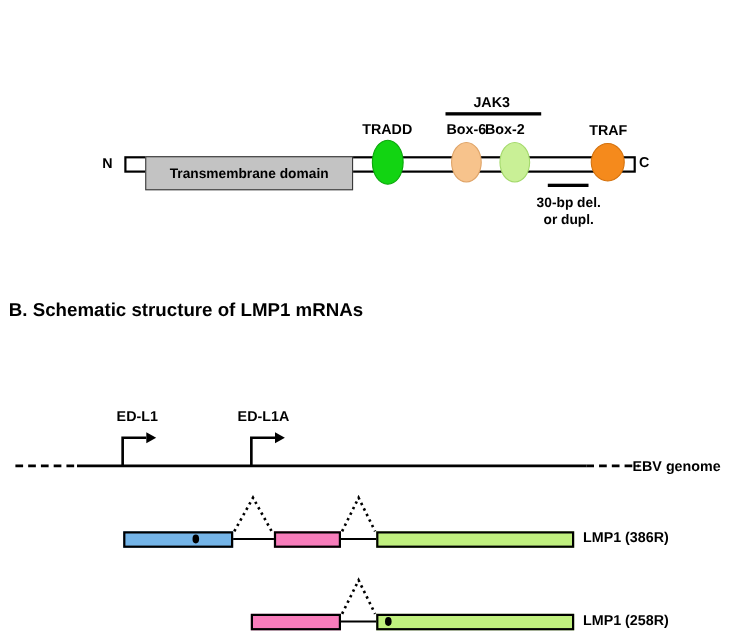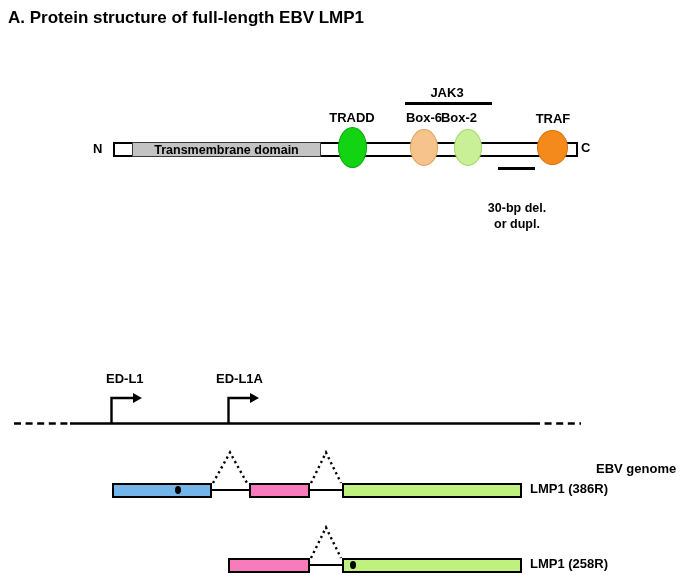--- a/index.html
+++ b/index.html
@@ -5,29 +5,29 @@
   html,body{margin:0;padding:0;background:#ffffff;}
   .canvas{
     position:relative;width:681px;height:577px;background:#ffffff;
     font-family:"Liberation Sans",sans-serif;color:#000;overflow:hidden;
   }
   .abs{position:absolute;}
   .panel-title{font-size:17px;font-weight:bold;white-space:nowrap;}
   .lbl{font-weight:bold;white-space:nowrap;}
   .lbl-13{font-size:13px;}
   .lbl-135{font-size:13px;}
-  .lbl-125{font-size:12.5px;margin-top:24px;}
+  .lbl-125{font-size:12.5px;}
   .ctr{text-align:center;}
   
   .protein-bar{
     left:113px;top:142px;width:465px;height:15px;
     background:#ffffff;border:2px solid #000;box-sizing:border-box;
   }
   .tm-box{
-    left:132px;top:142px;width:189px;height:15px;
+    left:132px;top:142px;width:189px;height:31px;
     border:1.5px solid #3a3a3a;box-sizing:border-box;
     display:flex;align-items:center;justify-content:center;
     font-weight:bold;font-size:12.5px;line-height:12px;
   }
   .oval{border-radius:50%;box-sizing:border-box;}
   .oval-traf{left:338px;top:127px;width:29px;height:41px;border:1.5px solid #0aa80a;}
   .oval-box1{left:410px;top:129px;width:28px;height:37px;border:1.5px solid #dfa468;}
   .oval-box2{left:454px;top:129px;width:28px;height:37px;border:1.5px solid #a4d96c;}
   .oval-tradd{left:537px;top:130px;width:31px;height:35px;border:1.5px solid #d4720e;}
   .hline{background:#000;}
@@ -55,21 +55,20 @@
     <path d="M211 490 H250" stroke="#000" stroke-width="2" fill="none"></path>
     <path d="M309 490 H343" stroke="#000" stroke-width="2" fill="none"></path>
 
     <path d="M309 565 H343" stroke="#000" stroke-width="2" fill="none"></path>
 
     <polyline points="213,483 230,452.5 247,483" stroke="#000" stroke-width="2.4" stroke-dasharray="2.2 3.4" fill="none"></polyline>
     <polyline points="311,483 326,452.5 341,483" stroke="#000" stroke-width="2.4" stroke-dasharray="2.2 3.4" fill="none"></polyline>
     <polyline points="311,558 326,527.5 341,558" stroke="#000" stroke-width="2.4" stroke-dasharray="2.2 3.4" fill="none"></polyline>
   </svg>
 
-  <div class="abs panel-title" style="left:8px;top:8px;">A. Protein structure of full-length EBV LMP1</div>
 
   <div class="abs lbl lbl-13" style="left:93px;top:141px;">N</div>
 
   <div class="abs protein-bar"></div>
 
   <div class="abs tm-box" style="background-color: rgb(195, 195, 195);">
       <span>Transmembrane domain</span>
     </div>
 
   <div class="abs oval oval-traf" style="background-color: rgb(18, 212, 18);"></div>
@@ -83,25 +82,26 @@
   <div class="abs lbl lbl-135 ctr" style="left:401px;top:110px;width:46px;">Box-6</div>
   <div class="abs lbl lbl-135 ctr" style="left:436px;top:110px;width:46px;">Box-2</div>
   <div class="abs lbl lbl-135 ctr" style="left:527px;top:111px;width:52px;">TRAF</div>
 
   <div class="abs lbl lbl-13" style="left:581px;top:140px;">C</div>
 
   <div class="abs hline" style="left:498px;top:167px;width:37px;height:3px;"></div>
   <div class="abs lbl lbl-125 ctr" style="left:479px;top:177px;width:76px;">30-bp del.</div>
   <div class="abs lbl lbl-125 ctr" style="left:479px;top:193px;width:76px;">or dupl.</div>
 
+  <div class="abs panel-title" style="left:8px;top:272px;">B. Schematic structure of LMP1 mRNAs</div>
 
   <div class="abs lbl lbl-13" style="left:106px;top:371px;">ED-L1</div>
   <div class="abs lbl lbl-13" style="left:216px;top:371px;">ED-L1A</div>
 
-  <div class="abs lbl lbl-13" style="left:596px;top:416px;margin-top:45px;">EBV genome</div>
+  <div class="abs lbl lbl-13" style="left:575px;top:416px;">EBV genome</div>
 
   <div class="abs exon" style="left: 112px; top: 483px; width: 100px; height: 15px; background-color: rgb(116, 181, 233);"></div>
   <div class="abs dot" style="left:175px;top:486px;"></div>
   <div class="abs exon" style="left: 249px; top: 483px; width: 61px; height: 15px; background-color: rgb(248, 124, 187);"></div>
   <div class="abs exon" style="left: 342px; top: 483px; width: 180px; height: 15px; background-color: rgb(192, 240, 126);"></div>
   <div class="abs lbl lbl-135" style="left:530px;top:481px;">LMP1 (386R)</div>
 
   <div class="abs exon" style="left: 228px; top: 558px; width: 82px; height: 15px; background-color: rgb(248, 124, 187);"></div>
   <div class="abs exon" style="left: 342px; top: 558px; width: 180px; height: 15px; background-color: rgb(192, 240, 126);"></div>
   <div class="abs dot" style="left:350px;top:561px;"></div>

